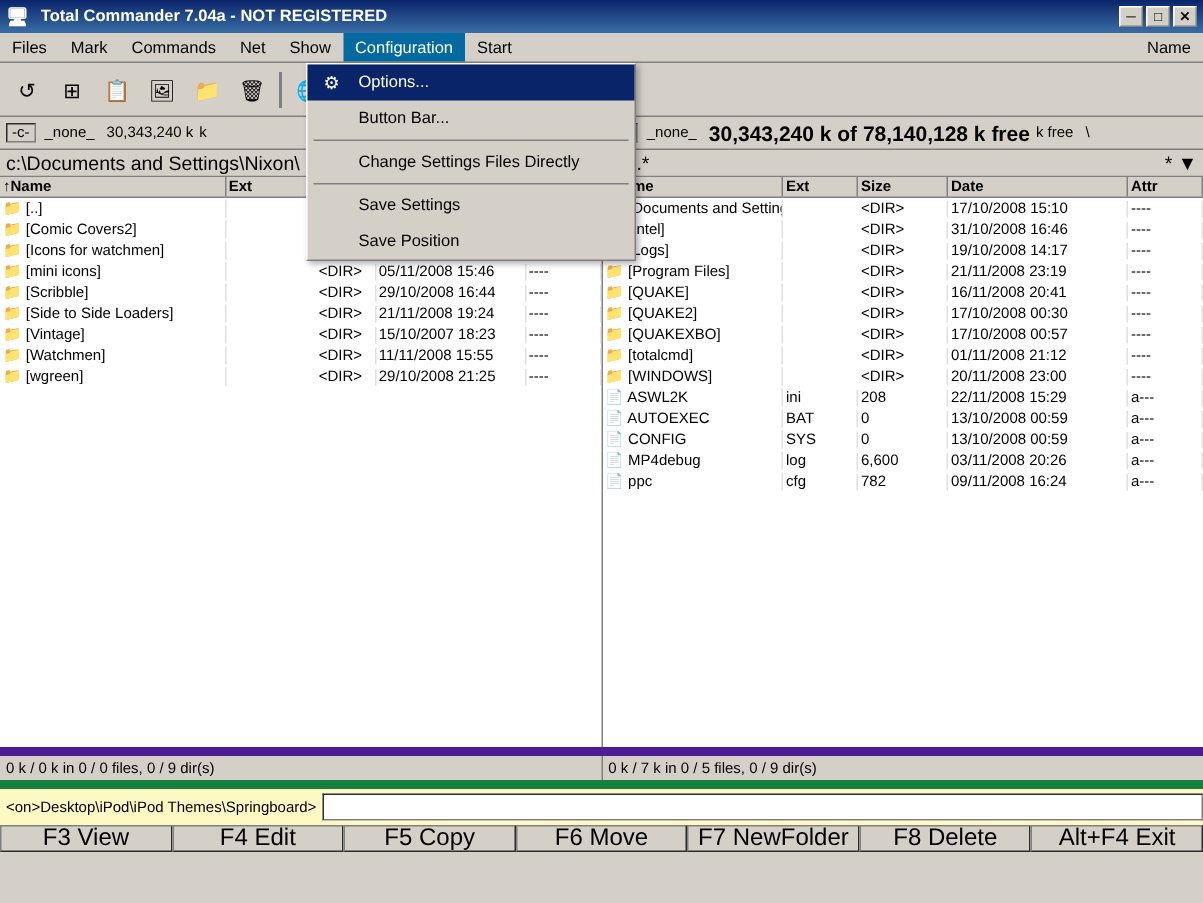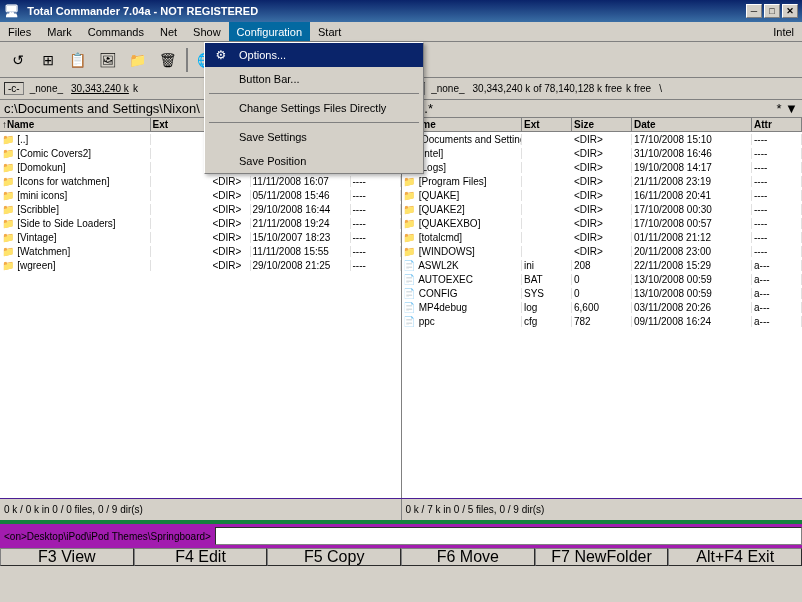--- a/index.html
+++ b/index.html
@@ -185,41 +185,41 @@
       border-right: 1px solid #e0e0e0;
       overflow: hidden;
       white-space: nowrap;
       font-size: 10px;
     }
 
     
     #status-bar {
       display: flex;
       height: 22px;
-      border-top: 1px solid #4c1d95;
+      border-top: 6px solid #4c1d95;
       background: #d4d0c8;
     }
     .status-panel {
       flex: 1;
       display: flex;
       align-items: center;
       padding: 0 4px;
       font-size: 10px;
       border-right: 1px solid #808080;
     }
     .status-panel:last-child { border-right: none; }
 
     
     #command-bar {
       display: flex;
       height: 22px;
-      background: #a21caf;
+      background: #fef9c3;
       align-items: center;
       padding: 12px 0;
-      border-top: 4px solid #15803d;
+      border-top: 6px solid #15803d;
     }
     .cmd-path-label {
       font-size: 10px;
       padding: 0 4px;
       white-space: nowrap;
     }
     .cmd-input {
       flex: 1;
       height: 18px;
       font-size: 10px;
@@ -306,21 +306,21 @@
 </div>
 
 <div id="menu-bar">
   <div class="menu-item">Files</div>
   <div class="menu-item">Mark</div>
   <div class="menu-item">Commands</div>
   <div class="menu-item">Net</div>
   <div class="menu-item">Show</div>
   <div class="menu-item active">Configuration</div>
   <div class="menu-item">Start</div>
-  <div class="menu-help menu-item">Intel</div>
+  <div class="menu-help menu-item">Name</div>
 </div>
 
 <div id="toolbar">
   <div class="toolbar-btn">↺</div>
   <div class="toolbar-btn">⊞</div>
   <div class="toolbar-btn">📋</div>
   <div class="toolbar-btn">🖼</div>
   <div class="toolbar-btn">📁</div>
   <div class="toolbar-btn">🗑</div>
   <div class="toolbar-separator"></div>
@@ -330,27 +330,27 @@
   <div class="toolbar-btn">📈</div>
   <div class="toolbar-btn">📑</div>
   <div class="toolbar-separator"></div>
   <div class="toolbar-btn">⚙</div>
 </div>
 
 <div id="drive-bar">
   <div class="drive-panel">
     <span style="border:1px inset #808080; padding:0 3px; font-size:10px;">-c-</span>
     <span style="font-size:10px; margin-left:2px;">_none_</span>
-    <span style="font-size:10px; margin-left:4px;text-decoration:underline;">30,343,240 k</span>
+    <span style="font-size:10px; margin-left:4px;">30,343,240 k</span>
     <span style="font-size:10px;">k</span>
   </div>
   <div class="drive-panel">
     <span style="border:1px inset #808080; padding:0 3px; font-size:10px;">-c-</span>
     <span style="font-size:10px; margin-left:2px;">_none_</span>
-    <span style="font-size:10px; margin-left:4px;">30,343,240 k of 78,140,128 k free</span>
+    <span style="font-size:14px; margin-left:4px;font-weight:bold;">30,343,240 k of 78,140,128 k free</span>
     <span style="font-size:10px;">k free</span>
     <span style="font-size:10px; margin-left:4px;">\</span>
   </div>
 </div>
 
 <div id="path-bar">
   <div class="path-panel">
     <span>c:\Documents and Settings\Nixon\</span>
   </div>
   <div class="path-panel" style="justify-content: space-between;">
@@ -378,27 +378,20 @@
           <div class="file-cell"></div>
         </div>
         <div class="file-row file-row-left">
           <div class="file-cell"><span style="color:#c8a000">📁</span> [Comic Covers2]</div>
           <div class="file-cell"></div>
           <div class="file-cell">&lt;DIR&gt;</div>
           <div class="file-cell">30/10/2008 20:02</div>
           <div class="file-cell">----</div>
         </div>
         <div class="file-row file-row-left">
-          <div class="file-cell"><span style="color:#c8a000">📁</span> [Domokun]</div>
-          <div class="file-cell"></div>
-          <div class="file-cell">&lt;DIR&gt;</div>
-          <div class="file-cell">29/10/2008 16:30</div>
-          <div class="file-cell">----</div>
-        </div>
-        <div class="file-row file-row-left">
           <div class="file-cell"><span style="color:#c8a000">📁</span> [Icons for watchmen]</div>
           <div class="file-cell"></div>
           <div class="file-cell">&lt;DIR&gt;</div>
           <div class="file-cell">11/11/2008 16:07</div>
           <div class="file-cell">----</div>
         </div>
         <div class="file-row file-row-left">
           <div class="file-cell"><span style="color:#c8a000">📁</span> [mini icons]</div>
           <div class="file-cell"></div>
           <div class="file-cell">&lt;DIR&gt;</div>
@@ -567,20 +560,21 @@
   <span class="cmd-path-label">&lt;on&gt;Desktop\iPod\iPod Themes\Springboard&gt;</span>
   <input type="text" class="cmd-input" value="" style="">
 </div>
 
 <div id="fn-bar">
   <div class="fn-btn">F3 View</div>
   <div class="fn-btn">F4 Edit</div>
   <div class="fn-btn">F5 Copy</div>
   <div class="fn-btn">F6 Move</div>
   <div class="fn-btn">F7 NewFolder</div>
+  <div class="fn-btn">F8 Delete</div>
   <div class="fn-btn">Alt+F4 Exit</div>
 </div>
 
 <div id="config-menu">
   <div class="menu-dropdown-item active">
     <span class="menu-icon">⚙</span>
     <span>Options...</span>
   </div>
   <div class="menu-dropdown-item">
     <span class="menu-icon"></span>

